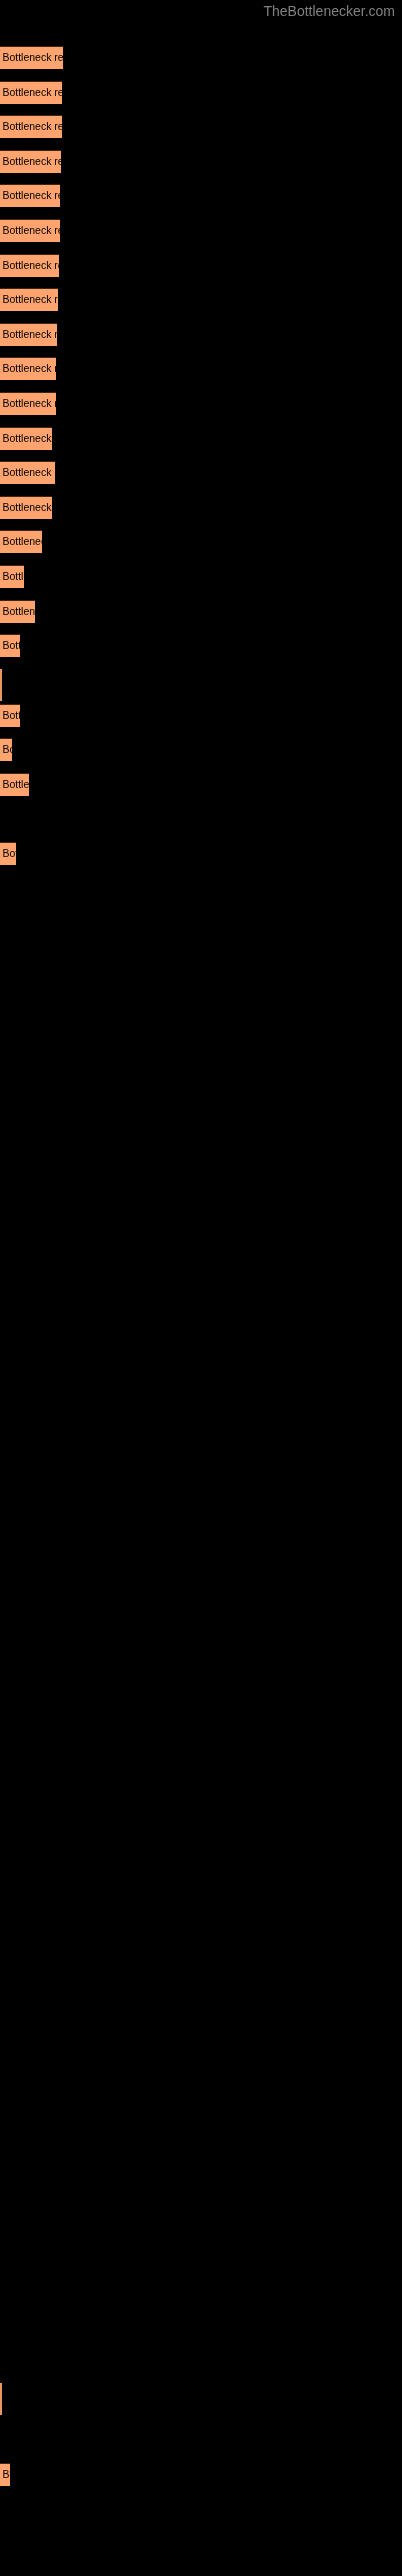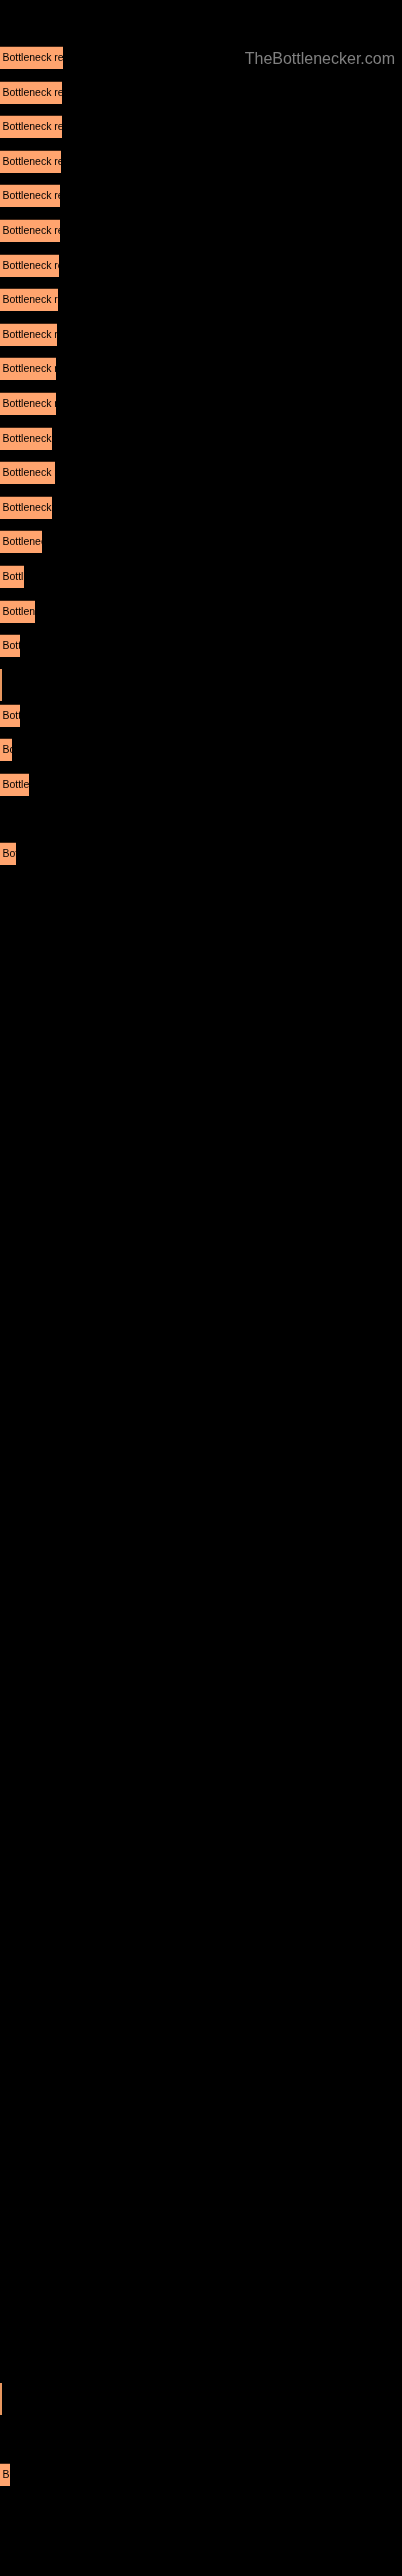--- a/index.html
+++ b/index.html
@@ -17,26 +17,25 @@
   #chart-root {
     position: relative;
     width: 403px;
     height: 2576px;
     background: #000000;
   }
   #site-title {
     position: absolute;
     right: 8px;
     top: 3.2px;
-    font-size: 16px;
+    font-size: 14px;
     color: #808080;
     letter-spacing: 0px;
     white-space: nowrap;
     font-family: "Liberation Sans", sans-serif;
-    margin-top: 47px;
   }
   .bar {
     position: absolute;
     left: 0;
     height: 22.5px;
     background: #ffa46e;
     border-top: 1.6px solid #3d2415;
     box-sizing: border-box;
     overflow: hidden;
     white-space: nowrap;

